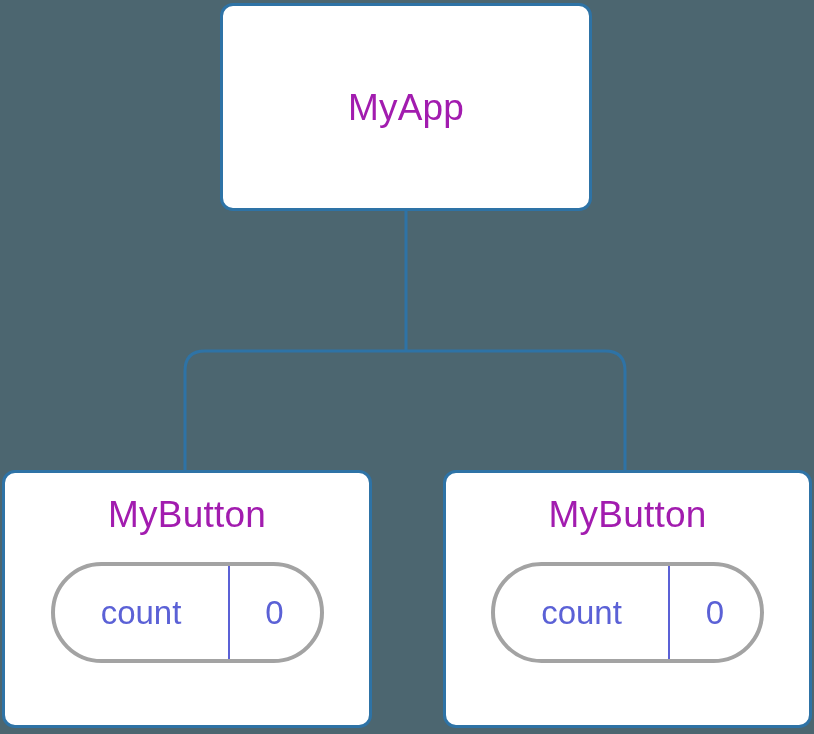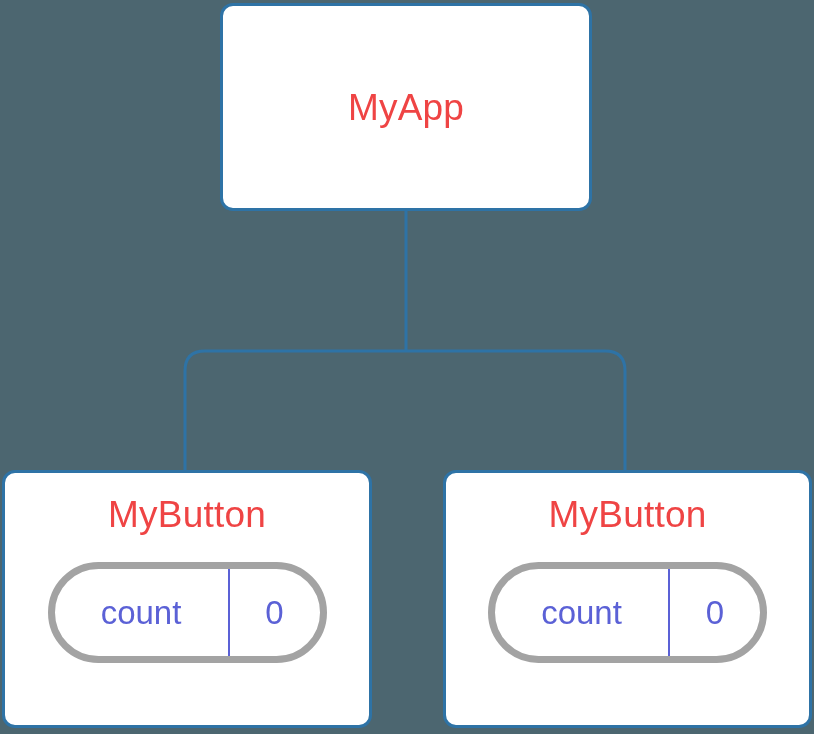--- a/index.html
+++ b/index.html
@@ -54,36 +54,36 @@
     width: 370px;
     height: 258px;
   }
   .node-child-right {
     left: 443px;
     top: 470px;
     width: 369px;
     height: 258px;
   }
   .node-title {
-    color: #ef4444;
+    color: #a21caf;
     font-size: 37px;
     font-weight: 400;
     letter-spacing: 0.2px;
     line-height: 1;
     white-space: nowrap;
   }
   .node-child-left .node-title,
   .node-child-right .node-title {
     margin-top: 23px;
   }
   
   .pill {
     margin-top: 29px;
     height: 101px;
-    border: 7px solid #a3a3a3;
+    border: 4px solid #a3a3a3;
     border-radius: 51px;
     box-sizing: border-box;
     display: flex;
     align-items: stretch;
     background: transparent;
     overflow: hidden;
   }
   .pill-key,
   .pill-val {
     display: flex;

